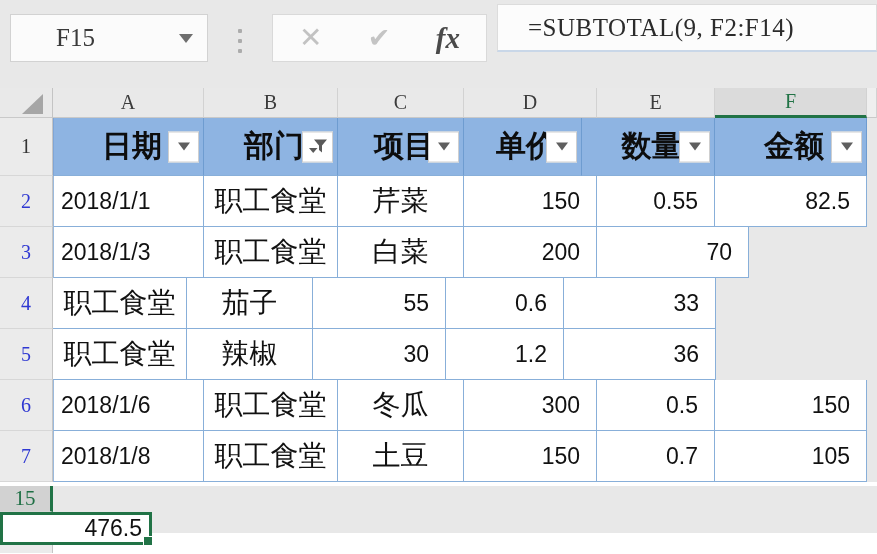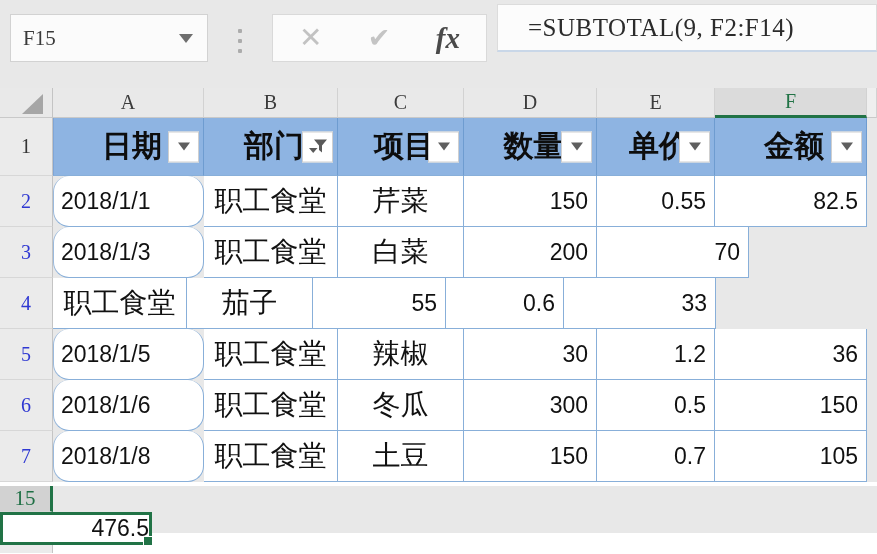--- a/index.html
+++ b/index.html
@@ -4,21 +4,21 @@
 <style>
   html,body{margin:0;padding:0;}
   .app{position:relative;width:877px;height:554px;background:#E8E8E8;overflow:hidden;
        font-family:"Liberation Sans","DejaVu Sans",sans-serif;}
 
   
   .toolbar{position:relative;width:877px;height:88px;background:#E8E8E8;}
   .name-box{position:absolute;left:10px;top:14px;width:198px;height:48px;background:#FBFBFB;
             border:1px solid #D2D2D2;box-sizing:border-box;display:flex;align-items:center;
             justify-content:space-between;padding:0 14px 0 12px;cursor:default;}
-  .name-box .val{font-family:"Liberation Serif","DejaVu Serif",serif;font-size:21px;color:#3A3A3A;}
+  .name-box .val{font-family:"Liberation Serif","DejaVu Serif",serif;font-size:25px;color:#3A3A3A;margin-left:33px;}
   .nb-arrow{width:0;height:0;border-left:7px solid transparent;border-right:7px solid transparent;
             border-top:9px solid #6E6E6E;}
   .dots{position:absolute;left:238px;top:29px;display:flex;flex-direction:column;gap:6px;}
   .dots i{width:4px;height:4px;background:#ACACAC;border-radius:1px;}
   .fx-panel{position:absolute;left:272px;top:14px;width:215px;height:48px;background:#FBFBFB;
             border:1px solid #D9D9D9;box-sizing:border-box;display:flex;align-items:center;
             justify-content:space-between;padding:0 26px;}
   .ic-cancel{font-size:28px;color:#C2C2C2;line-height:1;}
   .ic-enter{font-size:27px;color:#C4C4C4;line-height:1;}
   .ic-fx{font-family:"Liberation Serif","DejaVu Serif",serif;font-style:italic;font-weight:600;
@@ -63,34 +63,34 @@
              border-right:1px solid #C4C4C4;border-top:1px solid #D7D7D7;}
 
   
   .cell{box-sizing:border-box;background:#FFFFFF;border-right:1px solid #88AFD9;
         border-bottom:1px solid #88AFD9;display:flex;align-items:center;color:#111;}
   .cell.first{border-left:1px solid #9AB9DC;}
   .hcell{box-sizing:border-box;background:#8EB4E2;border-right:1px solid #6E9CD0;
          border-bottom:1px solid #88AFD9;position:relative;display:flex;align-items:center;
          justify-content:center;font-weight:700;font-size:30px;color:#0D0D0D;padding-left:7px;}
   .hcell.first{border-left:1px solid #7FA5D6;}
-  .num{justify-content:flex-end;padding-right:8px;font-size:23px;}
-  .txtl{justify-content:flex-start;padding-left:7px;font-size:23px;border-radius:16px;}
+  .num{justify-content:flex-end;padding-right:16px;font-size:23px;}
+  .txtl{justify-content:flex-start;padding-left:7px;font-size:23px;}
   .cjk{justify-content:center;font-size:28px;}
 
   .filter-btn{position:absolute;right:4px;top:50%;transform:translateY(-50%);width:31px;height:31px;
               background:#FFFFFF;border:1px solid #CFCFCF;box-sizing:border-box;display:flex;
               align-items:center;justify-content:center;cursor:default;}
   .f-arrow{width:0;height:0;border-left:6px solid transparent;border-right:6px solid transparent;
            border-top:8px solid #5F5F5F;}
 
   
   .spacer{box-sizing:border-box;background:#FFFFFF;}
   .selcell{box-sizing:border-box;background:#FFFFFF;border:3px solid #217346;position:relative;
-           display:flex;align-items:center;justify-content:flex-end;
+           display:flex;align-items:center;justify-content:flex-end;padding-right:7px;
            font-size:23px;color:#111;}
   .fill-handle{position:absolute;right:-4px;bottom:-4px;width:8px;height:8px;background:#217346;
                border:1px solid #FFFFFF;box-sizing:content-box;}
 </style>
 </head>
 <body>
 
 <div class="app">
 
   <div class="toolbar">
@@ -146,28 +146,28 @@
             <polygon points="1,9.5 9.5,9.5 5.2,14.5" fill="#5A5A5A"></polygon>
           </svg>
         </span>
       </div>
       <div class="hcell wC">
         <span>项目</span>
         <span class="filter-btn">
           <span class="f-arrow"></span>
         </span>
       </div>
+      <div class="hcell wE">
+        <span>单价</span>
+        <span class="filter-btn">
+          <span class="f-arrow"></span>
+        </span>
+      </div>
       <div class="hcell wD">
         <span>数量</span>
-        <span class="filter-btn">
-          <span class="f-arrow"></span>
-        </span>
-      </div>
-      <div class="hcell wE">
-        <span>单价</span>
         <span class="filter-btn">
           <span class="f-arrow"></span>
         </span>
       </div>
       <div class="hcell wF">
         <span>金额</span>
         <span class="filter-btn">
           <span class="f-arrow"></span>
         </span>
       </div>
@@ -193,21 +193,20 @@
     <div class="row drow">
       <div class="rowh blue wRH">4</div>
       <div class="cell cjk wB">职工食堂</div>
       <div class="cell cjk wC">茄子</div>
       <div class="cell num wD">55</div>
       <div class="cell num wE">0.6</div>
       <div class="cell num wF">33</div>
     </div>
     <div class="row drow">
       <div class="rowh blue wRH">5</div>
-      <div class="cell first txtl wA">2018/1/5</div>
       <div class="cell cjk wB">职工食堂</div>
       <div class="cell cjk wC">辣椒</div>
       <div class="cell num wD">30</div>
       <div class="cell num wE">1.2</div>
       <div class="cell num wF">36</div>
     </div>
     <div class="row drow">
       <div class="rowh blue wRH">6</div>
       <div class="cell first txtl wA">2018/1/6</div>
       <div class="cell cjk wB">职工食堂</div>

